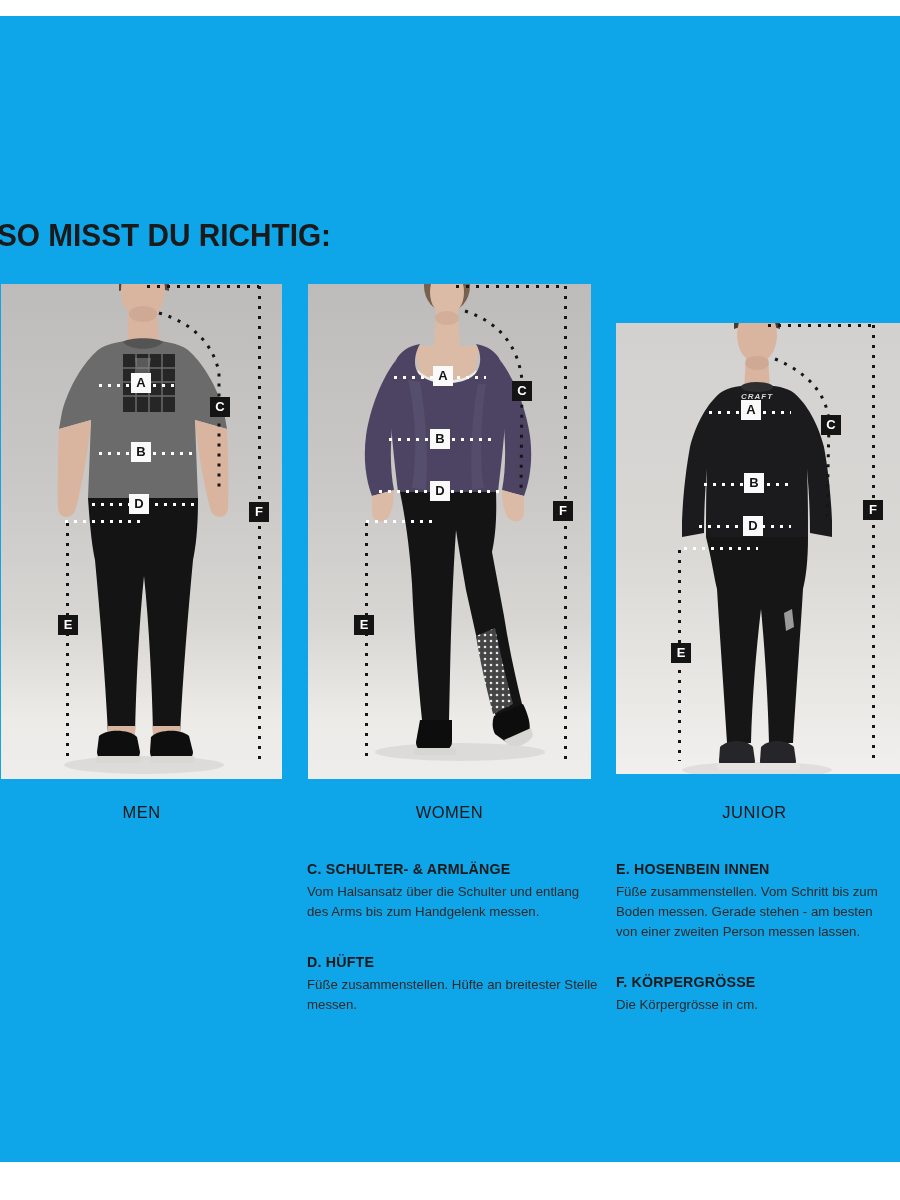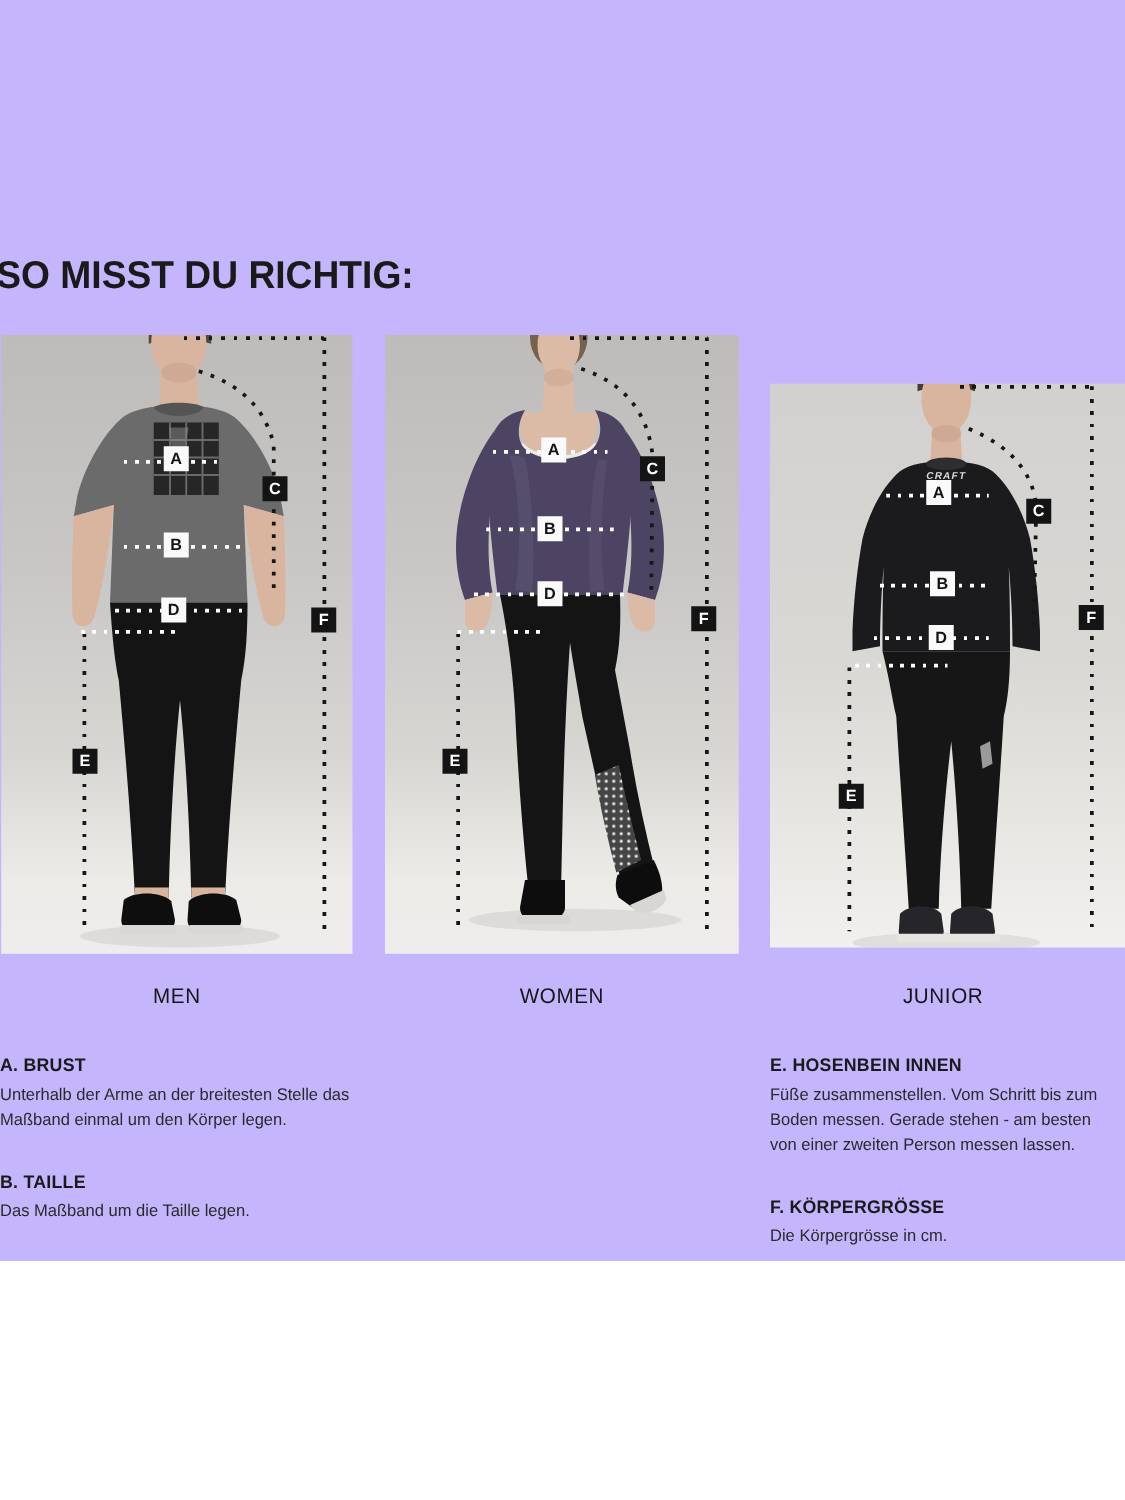--- a/index.html
+++ b/index.html
@@ -1,17 +1,17 @@
 <!DOCTYPE html>
 <html><head>
 <meta charset="utf-8">
 <style>
   html,body{margin:0;padding:0;background:#fff;}
-  .page{position:relative;width:900px;height:1009px;background:#c4b5fd;overflow:hidden;
-        font-family:"Liberation Sans", sans-serif;color:#1a1a1a;}
+  .page{position:relative;width:900px;height:1146px;background:#0ea5e9;overflow:hidden;
+        font-family:"Liberation Sans", sans-serif;color:#1a1a1a;margin-top:16px;}
   .title{position:absolute;left:-3px;top:202px;font-size:31px;font-weight:bold;
          letter-spacing:0px;transform:scaleX(.96);transform-origin:left;white-space:nowrap;}
   
   .panel{position:absolute;overflow:hidden;}
   .panel.std{background:linear-gradient(180deg,#bdbcbb 0%,#c9c8c6 40%,#d8d6d3 68%,#ecebe8 88%,#eeedeb 100%);}
   .panel.lite{background:linear-gradient(180deg,#d3d1cf 0%,#dad8d5 50%,#e8e7e4 80%,#f1f0ee 100%);padding-left:28px;}
   .panel svg.fig{position:absolute;left:0;top:0;}
   
   .hw,.hb,.vb{position:absolute;}
   .hw{height:3px;background:repeating-linear-gradient(90deg,#ffffff 0 3px,transparent 3px 9px);}
@@ -180,25 +180,25 @@
     <span class="mk dark" style="left:205px;top:92px;">C</span>
     <span class="mk light" style="left:127px;top:193px;">D</span>
     <span class="mk dark" style="left:55px;top:320px;">E</span>
     <span class="mk dark" style="left:247px;top:177px;">F</span>
   </div>
 
   <div class="caption" style="left:1px;width:281px;">MEN</div>
   <div class="caption" style="left:308px;width:283px;">WOMEN</div>
   <div class="caption" style="left:616px;width:277px;">JUNIOR</div>
 
-  <div class="col" style="left:0px;width:294px;">
-    <h3>A. BRUST</h3>
-    <p>Unterhalb der Arme an der breitesten Stelle das Maßband einmal um den Körper legen.</p>
-    <h3>B. TAILLE</h3>
-    <p>Das Maßband um die Taille legen.</p>
+  <div class="col" style="left:307px;width:300px;">
+    <h3>C. SCHULTER- &amp; ARMLÄNGE</h3>
+    <p>Vom Halsansatz über die Schulter und entlang des Arms bis zum Handgelenk messen.</p>
+    <h3>D. HÜFTE</h3>
+    <p>Füße zusammenstellen. Hüfte an breitester Stelle messen.</p>
   </div>
   <div class="col" style="left:616px;width:286px;">
     <h3>E. HOSENBEIN INNEN</h3>
     <p>Füße zusammenstellen. Vom Schritt bis zum Boden messen. Gerade stehen - am besten von einer zweiten Person messen lassen.</p>
     <h3>F. KÖRPERGRÖSSE</h3>
     <p>Die Körpergrösse in cm.</p>
   </div>
 
 </div>
 

